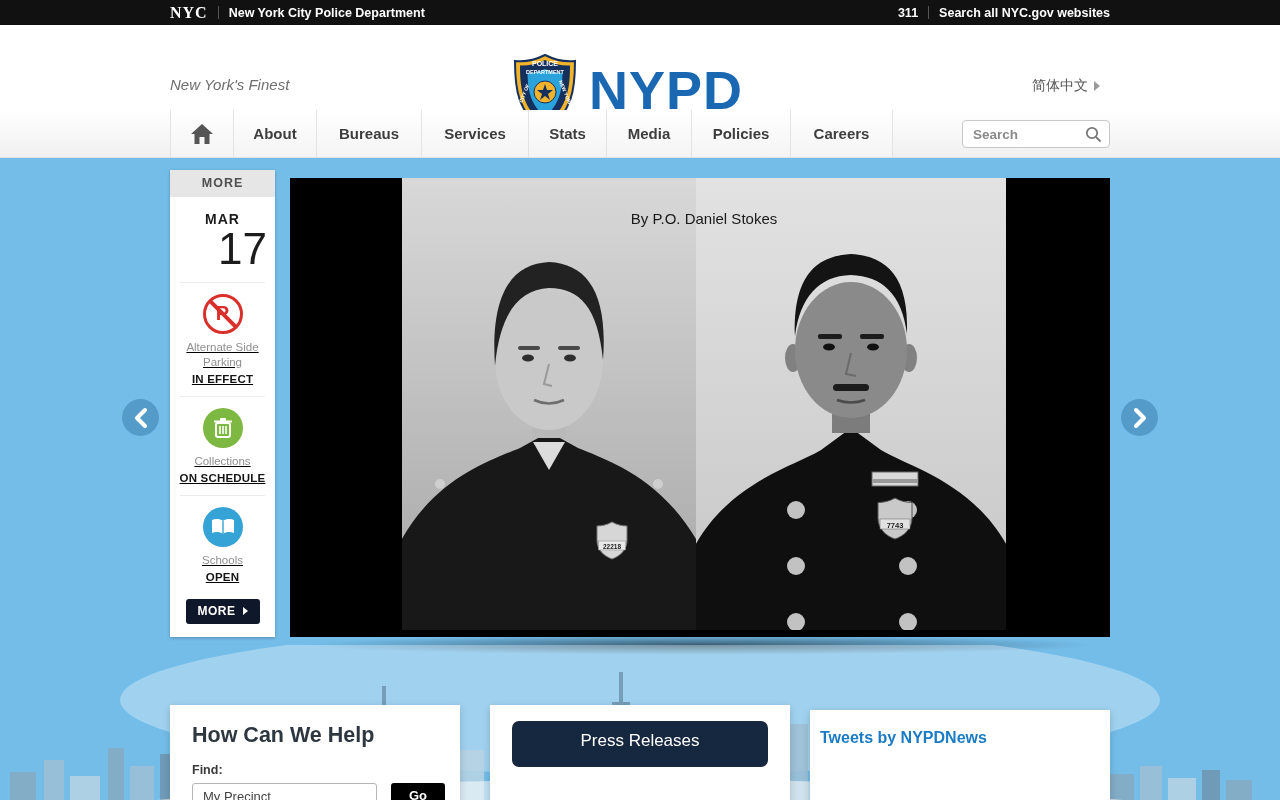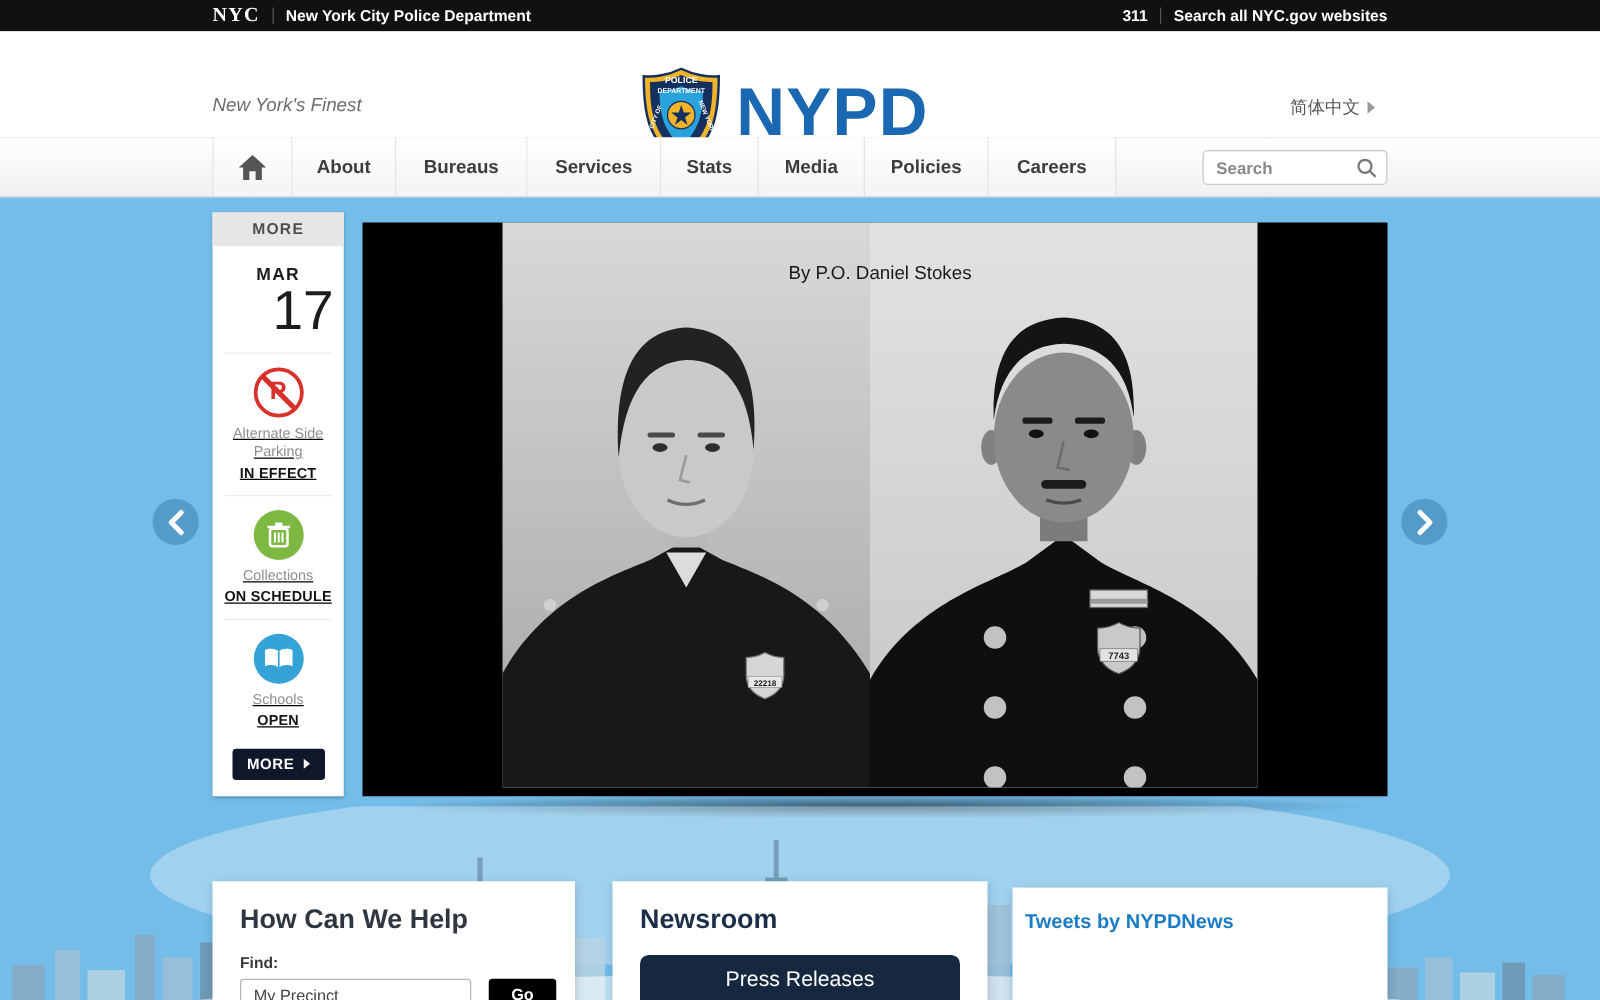--- a/index.html
+++ b/index.html
@@ -322,21 +322,20 @@
   <div class="panel panel-help">
     <h2>How Can We Help</h2>
     <div class="find-label">Find:</div>
     <div class="find-row">
       <div class="select-box">My Precinct</div>
       <div class="go-btn">Go</div>
     </div>
   </div>
 
   <div class="panel panel-news">
-    <h2>Newsroom</h2>
     <div class="press-btn">Press Releases</div>
   </div>
 
   <div class="panel panel-tweets">
     <div class="tweets-link">Tweets by NYPDNews</div>
   </div>
 
 </div>
 
 </body></html>

